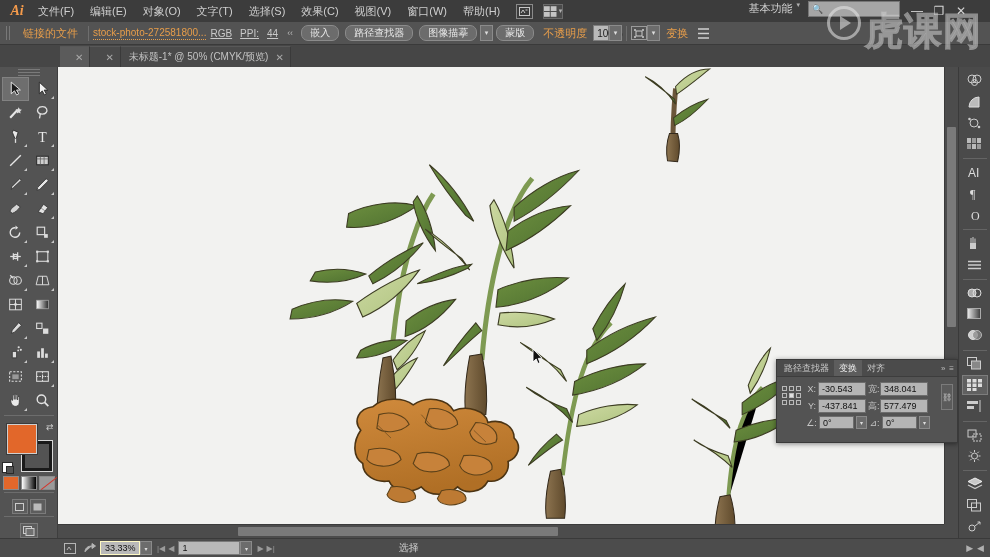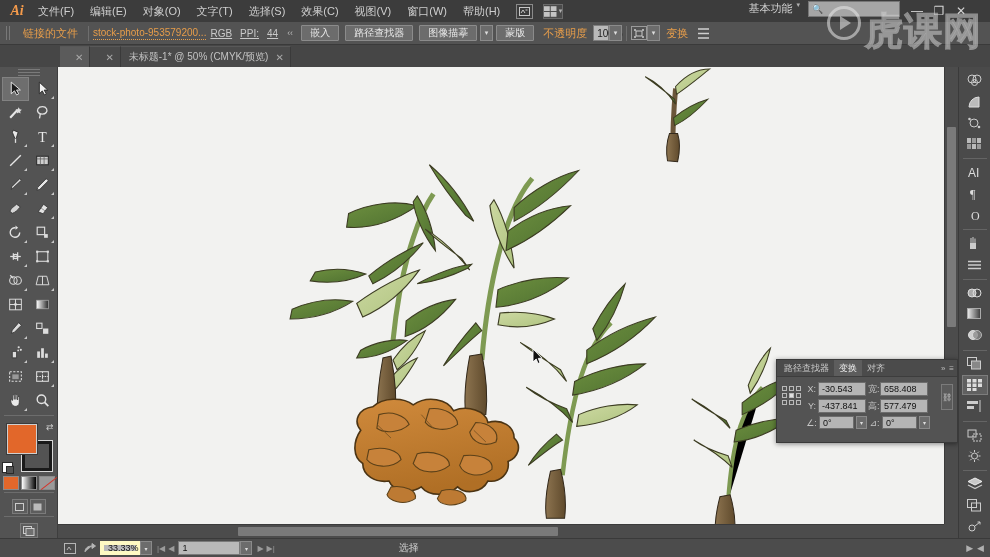--- a/index.html
+++ b/index.html
@@ -57,21 +57,21 @@
     background: repeating-linear-gradient(to right, #787878 0 1px, transparent 1px 3px);}
   .cb-orange { color: #e79d4a; font-size: 11px; padding: 0 6px; white-space: nowrap; }
   .cb-sep { width:1px; height: 15px; background: #6e6e6e; margin: 0 4px; }
   .cb-filename { color: #e79d4a; font-size: 10px; text-decoration: none; white-space: nowrap;
                  border-bottom: 1px dotted #e79d4a; padding-bottom:1px;}
   .cb-txt { color: #c9c9c9; font-size: 10px; white-space: nowrap; padding: 0 4px; text-decoration: underline; }
   .cb-chev { color: #b9b9b9; font-size: 9px; padding: 0 5px; }
   .cb-btn {
     background: #6c6c6c; border: 1px solid #8b8b8b; color: #e8e8e8;
     height: 16px; padding: 0 8px; font-size: 10px; display:flex; align-items:center;
-    margin: 0 3px; white-space: nowrap; border-radius: 1px;
+    margin: 0 3px; white-space: nowrap; border-radius: 7px;
   }
   .cb-drop { width: 13px; height: 16px; background: #6c6c6c; border: 1px solid #8b8b8b;
              display:flex; align-items:center; justify-content:center; font-size: 7px; color:#ddd;}
   .cb-field {
     background: #b9b9b9; border: 1px solid #7e7e7e; color: #1c1c1c; height: 16px;
     width: 16px; font-size: 10px; display:flex; align-items:center; padding-left: 3px;
   }
   .cb-icon { width: 18px; height: 16px; display:flex; align-items:center; justify-content:center;
              color: #d0d0d0; font-size: 11px; }
   .cb-icon-box { width: 16px; height: 14px; border: 1px solid #9a9a9a; display:flex;
@@ -201,21 +201,21 @@
            display:flex; align-items:center; justify-content:center; font-size:6px; color:#ddd;}
   .tp-ic { font-size: 9px; color: #c6c6c6; width: 11px; text-align:center; }
 
   
   .statusbar {
     height: 19px; background: #4c4c4c; border-top: 1px solid #3a3a3a;
     display: flex; align-items: center; flex: 0 0 19px; padding-left: 60px; font-size: 10px;
   }
   .sb-ic { width: 20px; height: 15px; display:flex; align-items:center; justify-content:center;
            color: #c0c0c0; font-size: 10px; }
-  .sb-zoom { background:#b9b9b9; border:4px solid #fef9c3; color:#111; height:14px; width:40px;
+  .sb-zoom { background:#b9b9b9; border:1px solid #fef9c3; color:#111; height:14px; width:40px;
              font-size:9px; display:flex; align-items:center; padding-left:4px; margin-right:0;}
   .sb-dd { width: 12px; height: 14px; background:#6c6c6c; border:1px solid #8a8a8a;
            display:flex; align-items:center; justify-content:center; font-size:6px; color:#ddd; margin-right: 5px;}
   .sb-nav { display:flex; align-items:center; gap: 3px; color:#9a9a9a; font-size: 8px; margin-right: 4px;}
   .sb-page { background:#b9b9b9; border:1px solid #7a7a7a; color:#111; height:14px; width:62px;
              font-size:9px; display:flex; align-items:center; padding-left:3px;}
   .sb-status { margin-left: 120px; color: #d0d0d0; font-size: 10px; }
   .sb-right { margin-left: auto; display:flex; align-items:center; gap:4px; padding-right: 6px;
               color:#b0b0b0; font-size: 9px;}
 
@@ -271,21 +271,21 @@
       <div class="wbtn">—</div>
       <div class="wbtn">❐</div>
       <div class="wbtn">✕</div>
     </div>
   </div>
 
   <div class="controlbar">
     <div class="cb-grip"></div>
     <span class="cb-orange">链接的文件</span>
     <div class="cb-sep"></div>
-    <span class="cb-filename">stock-photo-953579200...</span>
+    <span class="cb-filename">stock-photo-272581800...</span>
     <span class="cb-txt">RGB</span>
     <span class="cb-txt">PPI:</span>
     <span class="cb-txt">44</span>
     <span class="cb-chev">‹‹</span>
     <div class="cb-btn">嵌入</div>
     <div class="cb-btn">路径查找器</div>
     <div class="cb-btn">图像描摹</div>
     <div class="cb-drop">▾</div>
     <div class="cb-btn">蒙版</div>
     <span class="cb-orange">不透明度</span>
@@ -709,21 +709,21 @@
             <div class="ref-dot"></div>
             <div class="ref-dot"></div>
             <div class="ref-dot"></div>
             <div class="ref-dot"></div>
           </div>
           <div class="tp-fields">
             <div class="tp-row">
               <span class="tp-lab">X:</span>
               <div class="tp-inp">-30.543</div>
               <span class="tp-lab">宽:</span>
-              <div class="tp-inp">658.408</div>
+              <div class="tp-inp">348.041</div>
             </div>
             <div class="tp-row">
               <span class="tp-lab">Y:</span>
               <div class="tp-inp">-437.841</div>
               <span class="tp-lab">高:</span>
               <div class="tp-inp">577.479</div>
             </div>
             <div class="tp-row3">
               <span class="tp-ic">∠:</span>
               <div class="tp-sm">0°</div>

